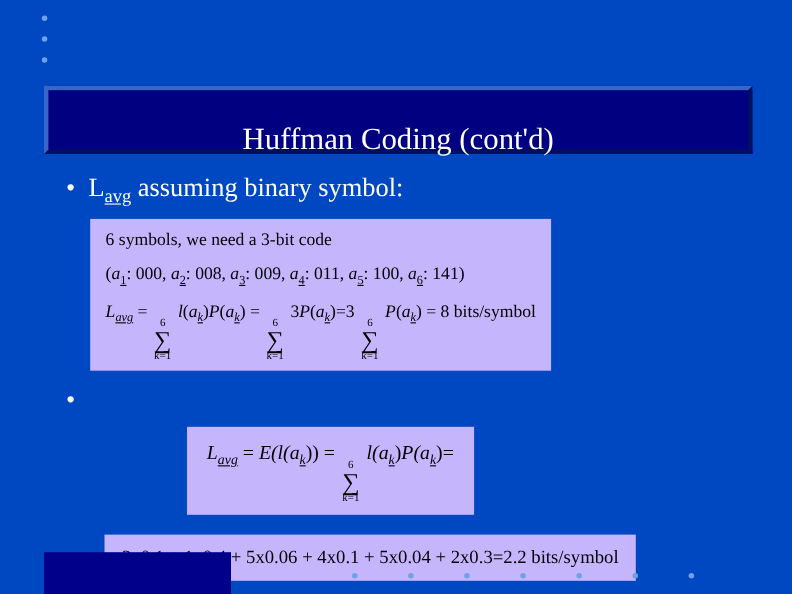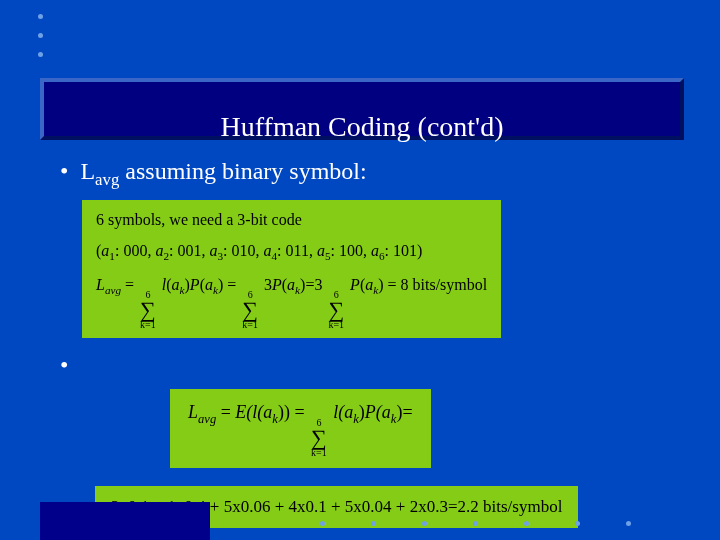--- a/index.html
+++ b/index.html
@@ -47,23 +47,23 @@
     position: absolute;
     top: 158px; left: 60px; right: 40px;
     color: #fff;
   }
   .bullet-row {
     display: flex; align-items: baseline; gap: 12px;
     font-size: 24px;
     margin-bottom: 10px;
   }
   .bullet-dot { color: #fff; }
-  sub { font-size: 0.7em; vertical-align: sub; }
+  sub { font-size: 0.7em; vertical-align: sub; text-decoration: underline; }
   .math-block {
-    background: #84cc16;
+    background: #c4b5fd;
     color: #000;
     display: inline-block;
     margin-left: 60px;
     padding: 8px 14px;
     font-size: 16px;
     line-height: 1.55;
   }
   .math-block.wide { margin-left: 22px; }
   .math-line { white-space: nowrap; font-family: "Times New Roman", serif; }
   .it { font-style: italic; }
@@ -97,25 +97,25 @@
     <span class="bullet-dot">•</span>
     <span>
       <span>L</span><sub>avg</sub><span> assuming binary symbol:</span>
     </span>
   </div>
 
   <div class="math-block wide">
     <div class="math-line">6 symbols, we need a 3-bit code</div>
     <div class="math-line" style="margin-top:6px;">
       (<span class="it">a</span><sub>1</sub>: <span>000</span>,
-       <span class="it">a</span><sub>2</sub>: <span>001</span>,
-       <span class="it">a</span><sub>3</sub>: <span>010</span>,
+       <span class="it">a</span><sub>2</sub>: <span>008</span>,
+       <span class="it">a</span><sub>3</sub>: <span>009</span>,
        <span class="it">a</span><sub>4</sub>: <span>011</span>,
        <span class="it">a</span><sub>5</sub>: <span>100</span>,
-       <span class="it">a</span><sub>6</sub>: <span>101</span>)
+       <span class="it">a</span><sub>6</sub>: <span>141</span>)
     </div>
     <div class="math-line" style="margin-top:8px;text-align:right;">
       <span class="it">L</span><sub class="it">avg</sub> =
       <span class="frac-sum">
         <span class="lim">6</span>
         <span class="sig">∑</span>
         <span class="lim">k=1</span>
       </span>
       <span class="it">l</span>(<span class="it">a<sub>k</sub></span>)<span class="it">P</span>(<span class="it">a<sub>k</sub></span>) =
       <span class="frac-sum">

